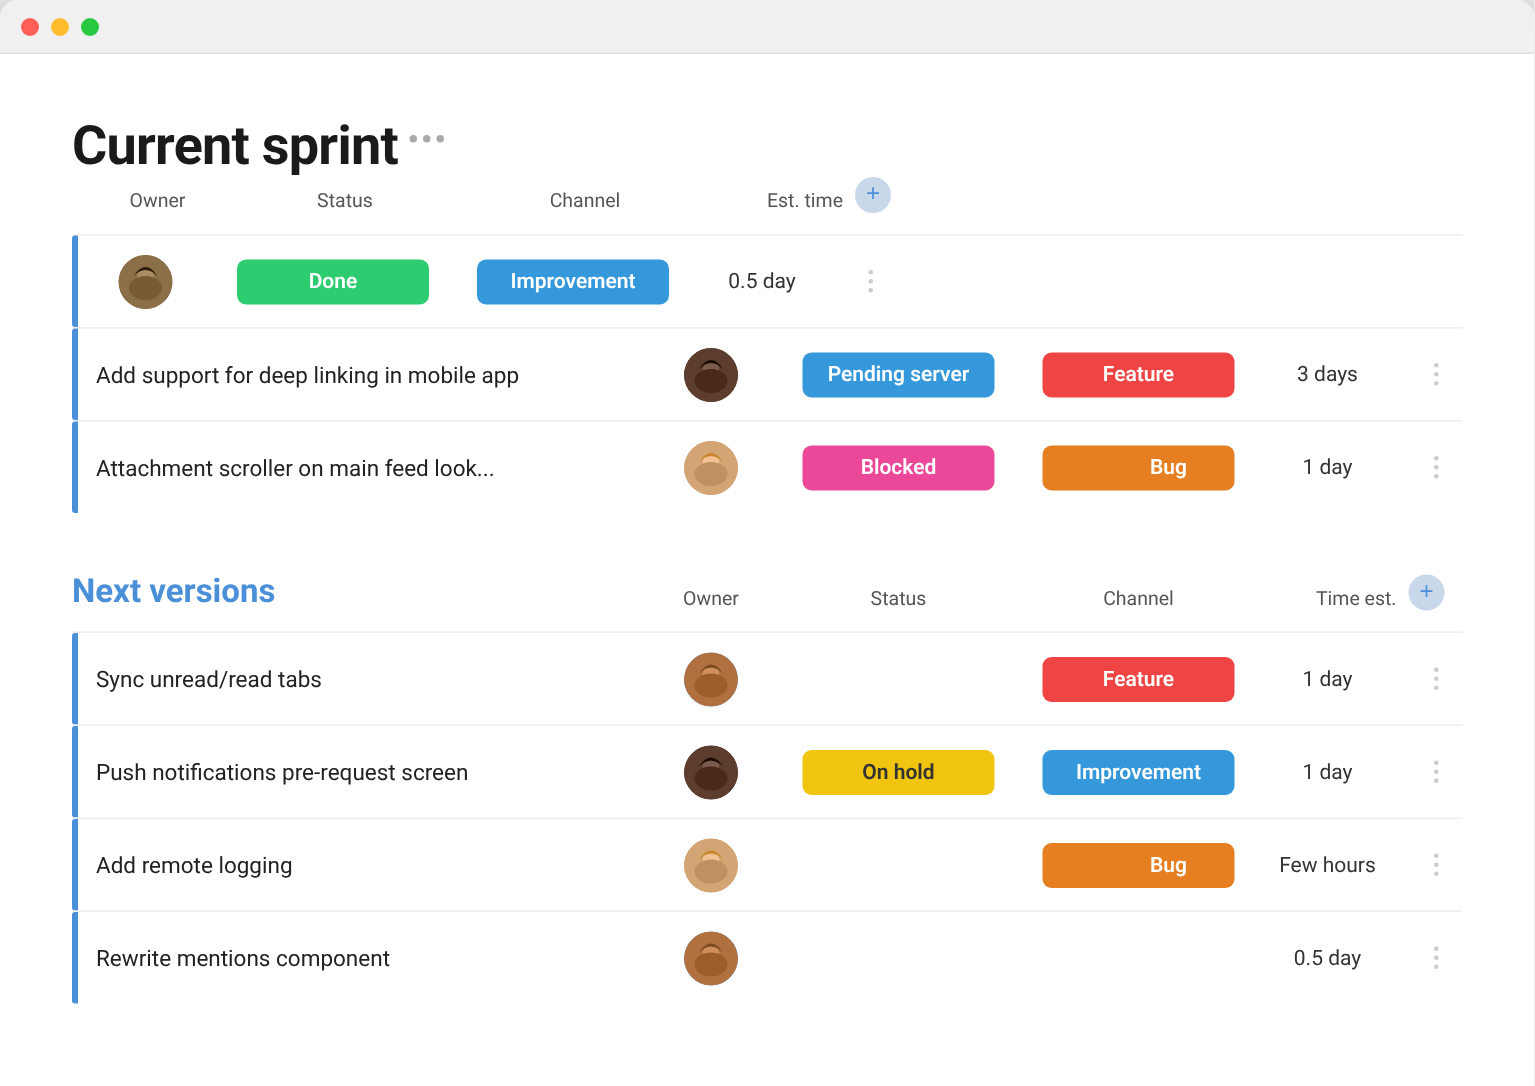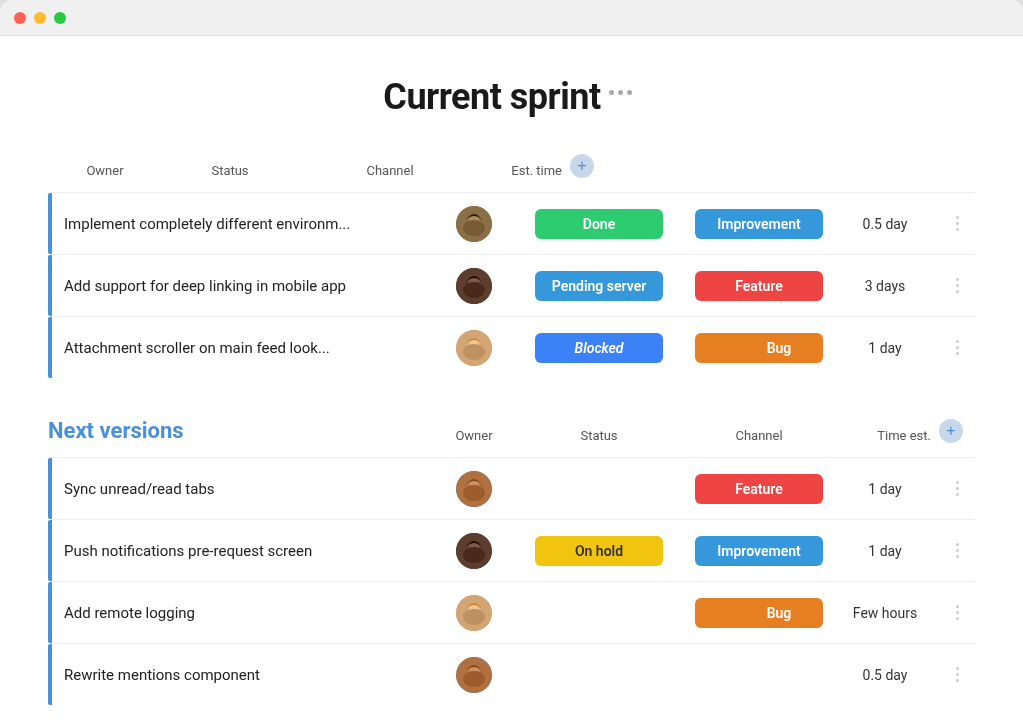--- a/index.html
+++ b/index.html
@@ -41,23 +41,22 @@
     .dot-green { background: #28c840; }
 
     .content {
       padding: 40px 48px 40px 48px;
       background: #fff;
       min-height: 688px;
     }
 
     .page-header {
       display: flex;
-      justify-content: center;
+      justify-content: flex-start;
       align-items: flex-start;
-      margin-bottom: 36px;
     }
 
     .page-title {
       font-size: 36px;
       font-weight: 700;
       color: #1a1a1a;
       letter-spacing: -0.5px;
     }
 
     .more-btn {
@@ -227,21 +226,21 @@
       font-size: 14px;
       font-weight: 600;
       color: #fff;
       width: 128px;
       text-align: center;
       display: block;
     }
 
     .badge-done { background: #2ecc71; }
     .badge-pending { background: #3498db; }
-    .badge-blocked { background: #3b82f6; font-style: italic; }
+    .badge-blocked { background: #ec4899; }
     .badge-onhold { background: #f1c40f; color: #333; }
 
     .badge-improvement { background: #3498db; }
     .badge-feature { background: #ef4444; }
     .badge-bug { background: #e67e22; padding-left: 40px; }
 
     .col-time-label { width: 100px; text-align: right; font-size: 13px; color: #555; padding-right: 8px; }
   </style>
 </head>
 <body>
@@ -273,21 +272,20 @@
               <div class="col-channel">Channel</div>
               <div class="col-time-label">Est. time</div>
               <div class="col-add">
                 <button class="add-btn">+</button>
               </div>
             </div>
           </div>
           <div class="table">
             <div class="table-row">
               <div class="row-left-border"></div>
-              <div class="row-task">Implement completely different environm...</div>
               <div class="row-owner">
                 <div class="avatar av1">
                   <svg width="36" height="36" viewBox="0 0 36 36" xmlns="http://www.w3.org/2000/svg">
     <circle cx="18" cy="18" r="18" fill="#8B6F47"></circle>
     <ellipse cx="18" cy="15" rx="7" ry="7.5" fill="#8B6F47"></ellipse>
     <circle cx="18" cy="14" r="5.5" fill="rgb(169,141,101)"></circle>
     <ellipse cx="18" cy="22" rx="11" ry="8" fill="rgb(119,91,51)"></ellipse>
     <path d="M10,14 Q18,6 26,14 Q22,8 18,8 Q14,8 10,14 Z" fill="#2c1a0e"></path>
   </svg>
                 </div>

